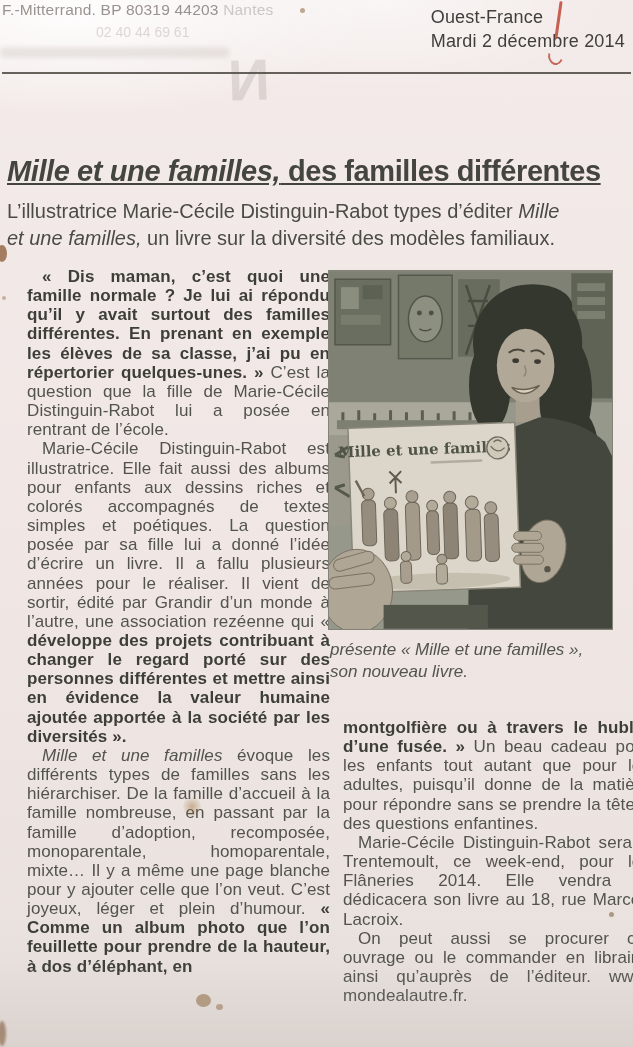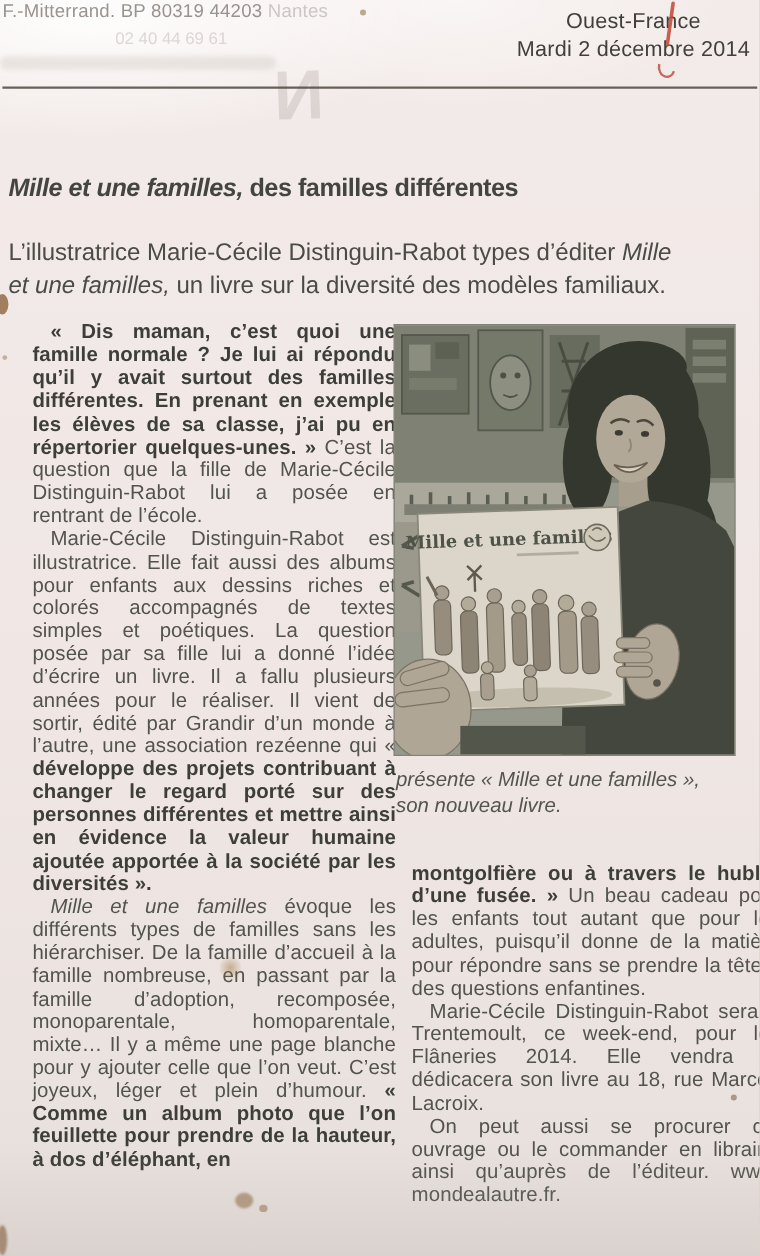--- a/index.html
+++ b/index.html
@@ -14,32 +14,32 @@
   .bottom-shade{position:absolute;left:0;right:0;bottom:0;height:90px;
     background:linear-gradient(180deg,rgba(180,174,168,0) 0%,rgba(180,174,168,.22) 100%);pointer-events:none;}
   
   .addr{position:absolute;left:2px;top:1px;font-size:15.5px;letter-spacing:.2px;color:rgba(125,117,113,.78);}
   .addr .city{color:rgba(160,151,147,.5);}
   .phone{position:absolute;left:96px;top:24px;font-size:14px;color:rgba(196,186,181,.55);}
   .email-blur{position:absolute;left:0;top:47px;width:230px;height:11px;border-radius:6px;
     background:rgba(198,189,185,.32);filter:blur(2px);}
   .watermark-n{position:absolute;left:228px;top:46px;font-size:58px;font-weight:bold;
     color:rgba(168,158,155,.30);transform:scaleX(-1) rotate(2deg);}
-  .masthead{position:absolute;right:8px;top:5px;text-align:center;color:#403f3b;
+  .masthead{position:absolute;right:8px;top:5px;text-align:left;color:#403f3b;
     font-size:18px;line-height:24px;letter-spacing:.2px;}
   .rule{position:absolute;left:2px;top:72px;width:629px;border-top:2px solid rgba(75,72,65,.85);}
   
   .red-stroke{position:absolute;left:557px;top:1px;width:3px;height:38px;border-radius:2px;
     background:#bd4836;opacity:.85;transform:rotate(8deg);}
   .red-hook{position:absolute;left:548px;top:48px;width:11px;height:13px;
     border:2.5px solid rgba(189,72,54,.8);border-top-color:transparent;border-right-color:transparent;
     border-radius:60% 40% 60% 50%;transform:rotate(-25deg);}
   
-  .headline{position:absolute;left:7px;top:145px;width:620px;font-size:21px;font-weight:bold;
-    color:#454540;letter-spacing:-.4px;white-space:nowrap;}
+  .headline{position:absolute;left:7px;top:155px;width:620px;font-size:29px;font-weight:bold;
+    color:#454540;letter-spacing:-.4px;white-space:nowrap;text-decoration:underline;}
   .headline .it{font-style:italic;}
   .lead{position:absolute;left:7px;top:198px;width:620px;font-size:20px;line-height:26.5px;color:#4b4b45;}
   .lead .it{}
   
   .col{position:absolute;text-align:justify;font-size:17px;line-height:19.15px;
     color:#53534d;letter-spacing:.1px;margin-left:20px;}
   .col p{margin:0;text-indent:15px;hyphens:auto;}
   .col p.noindent{text-indent:0;}
   .bd{font-weight:bold;color:#3e3e39;}
   .it{font-style:italic;}

